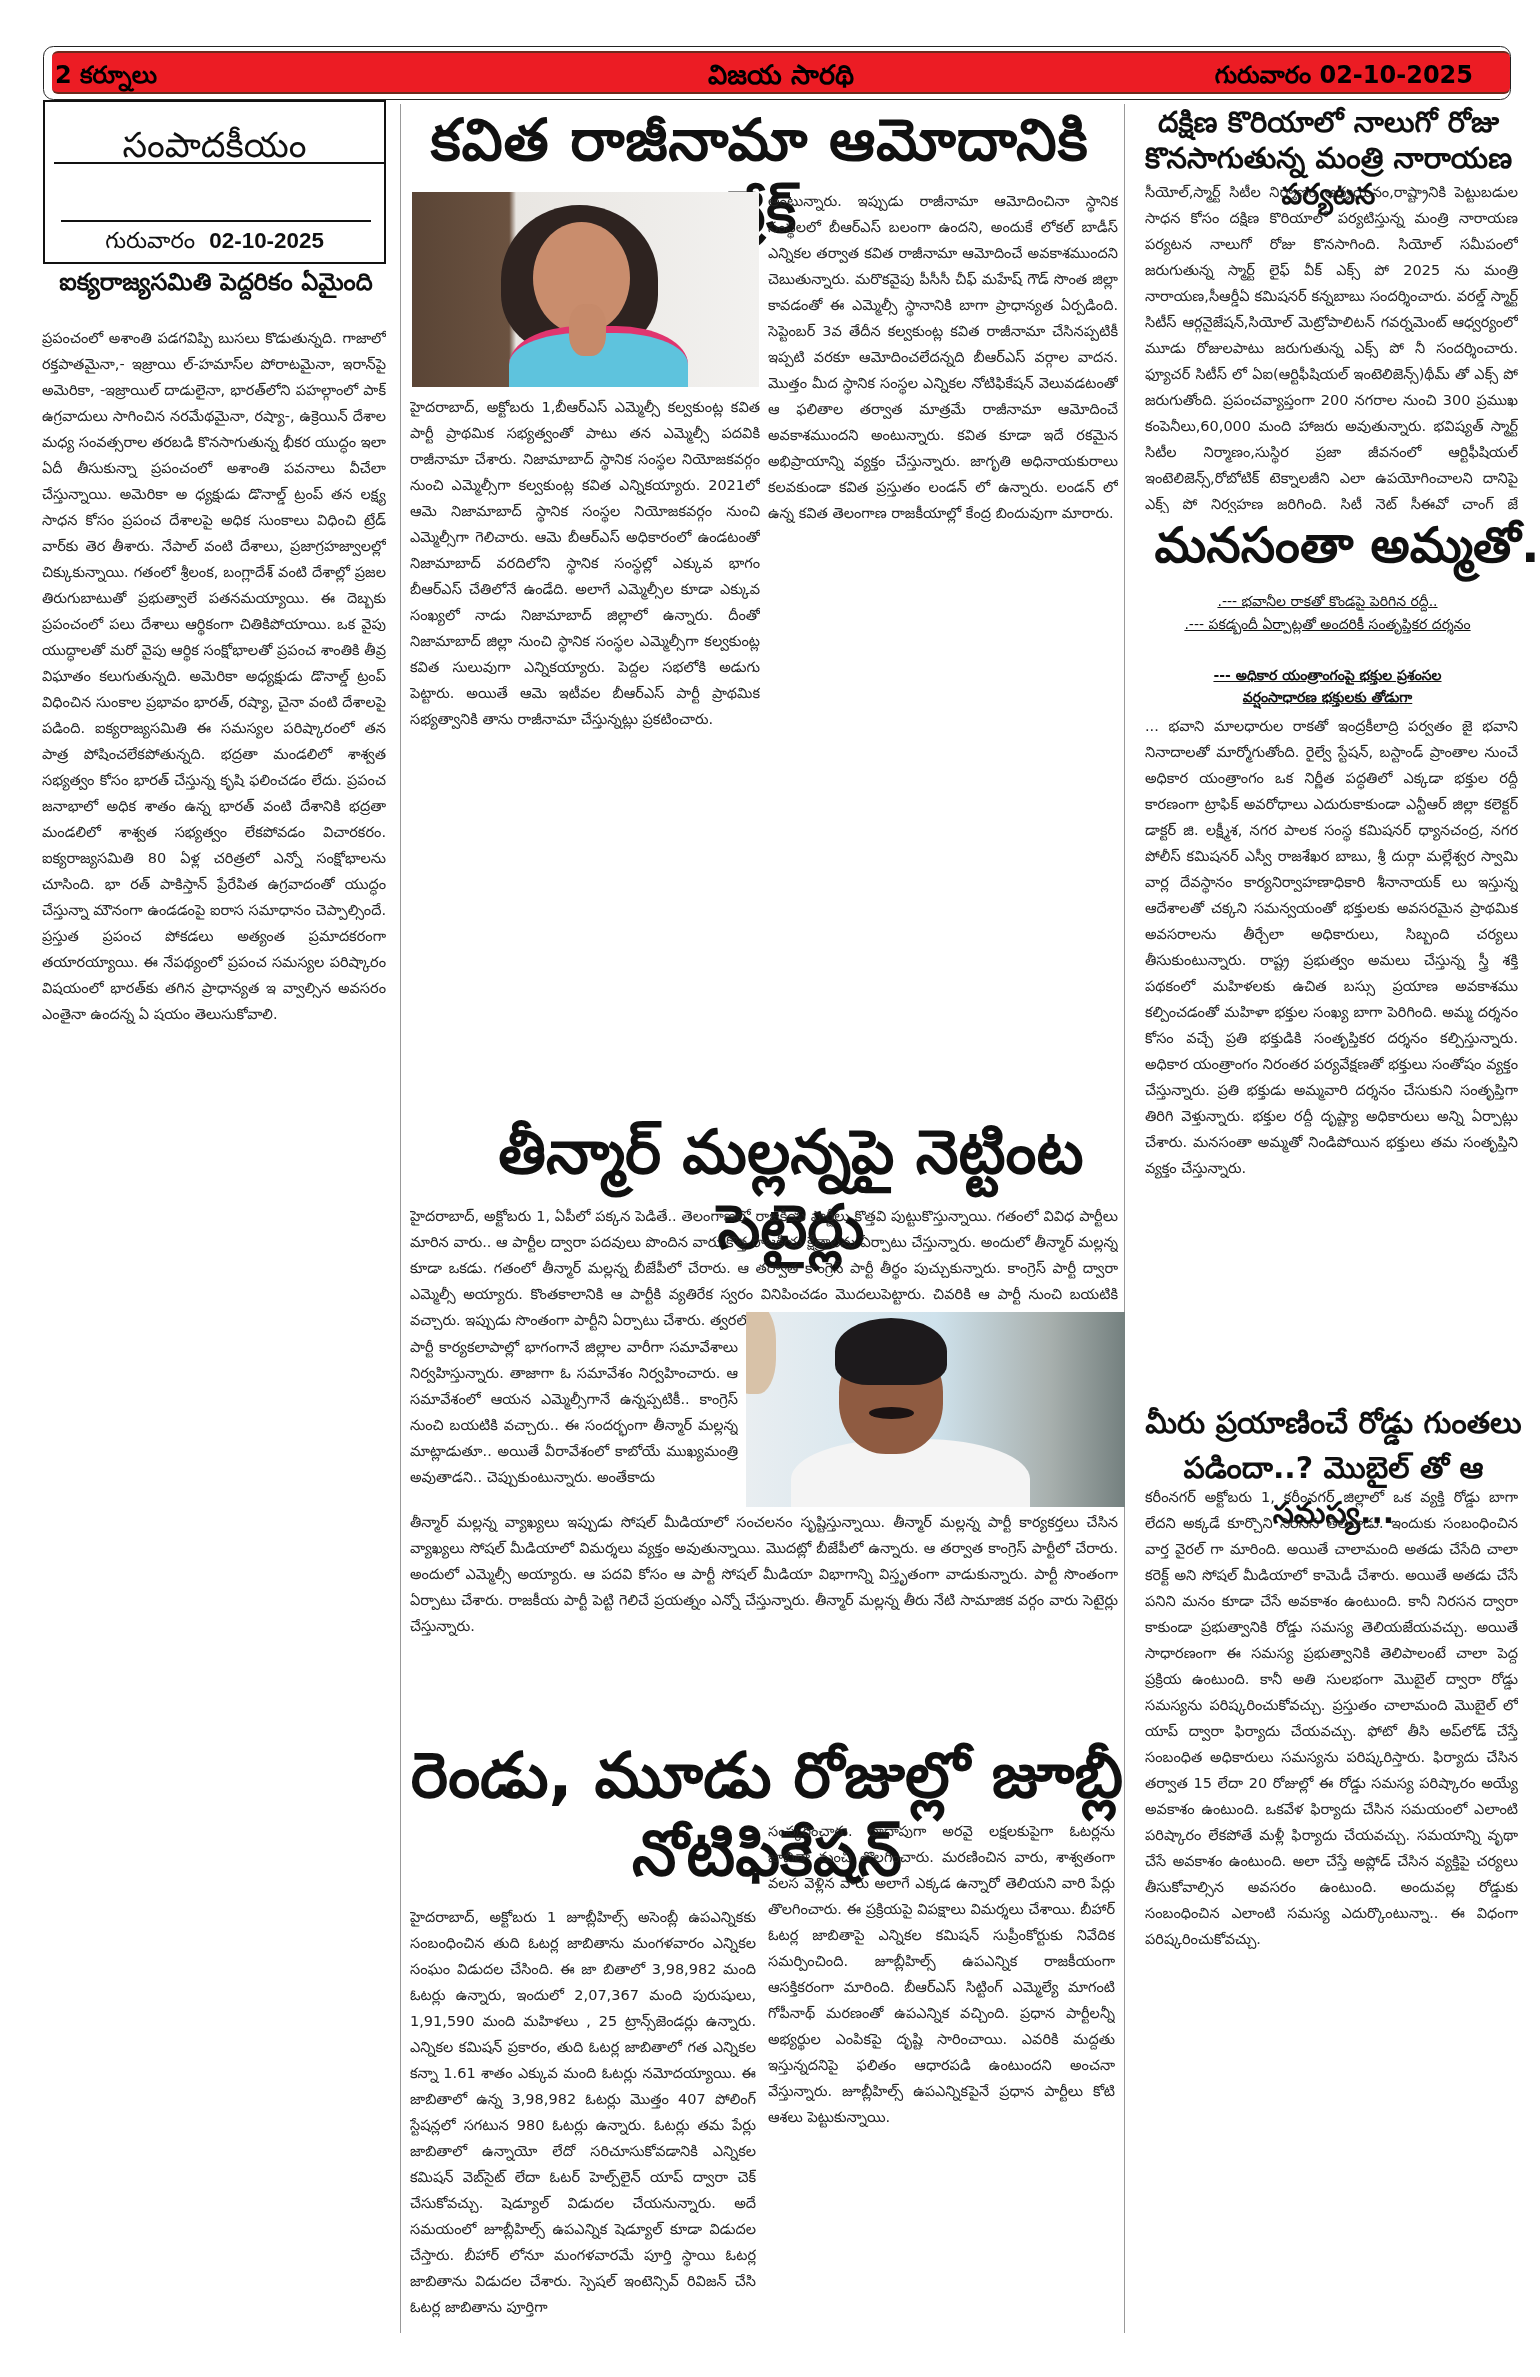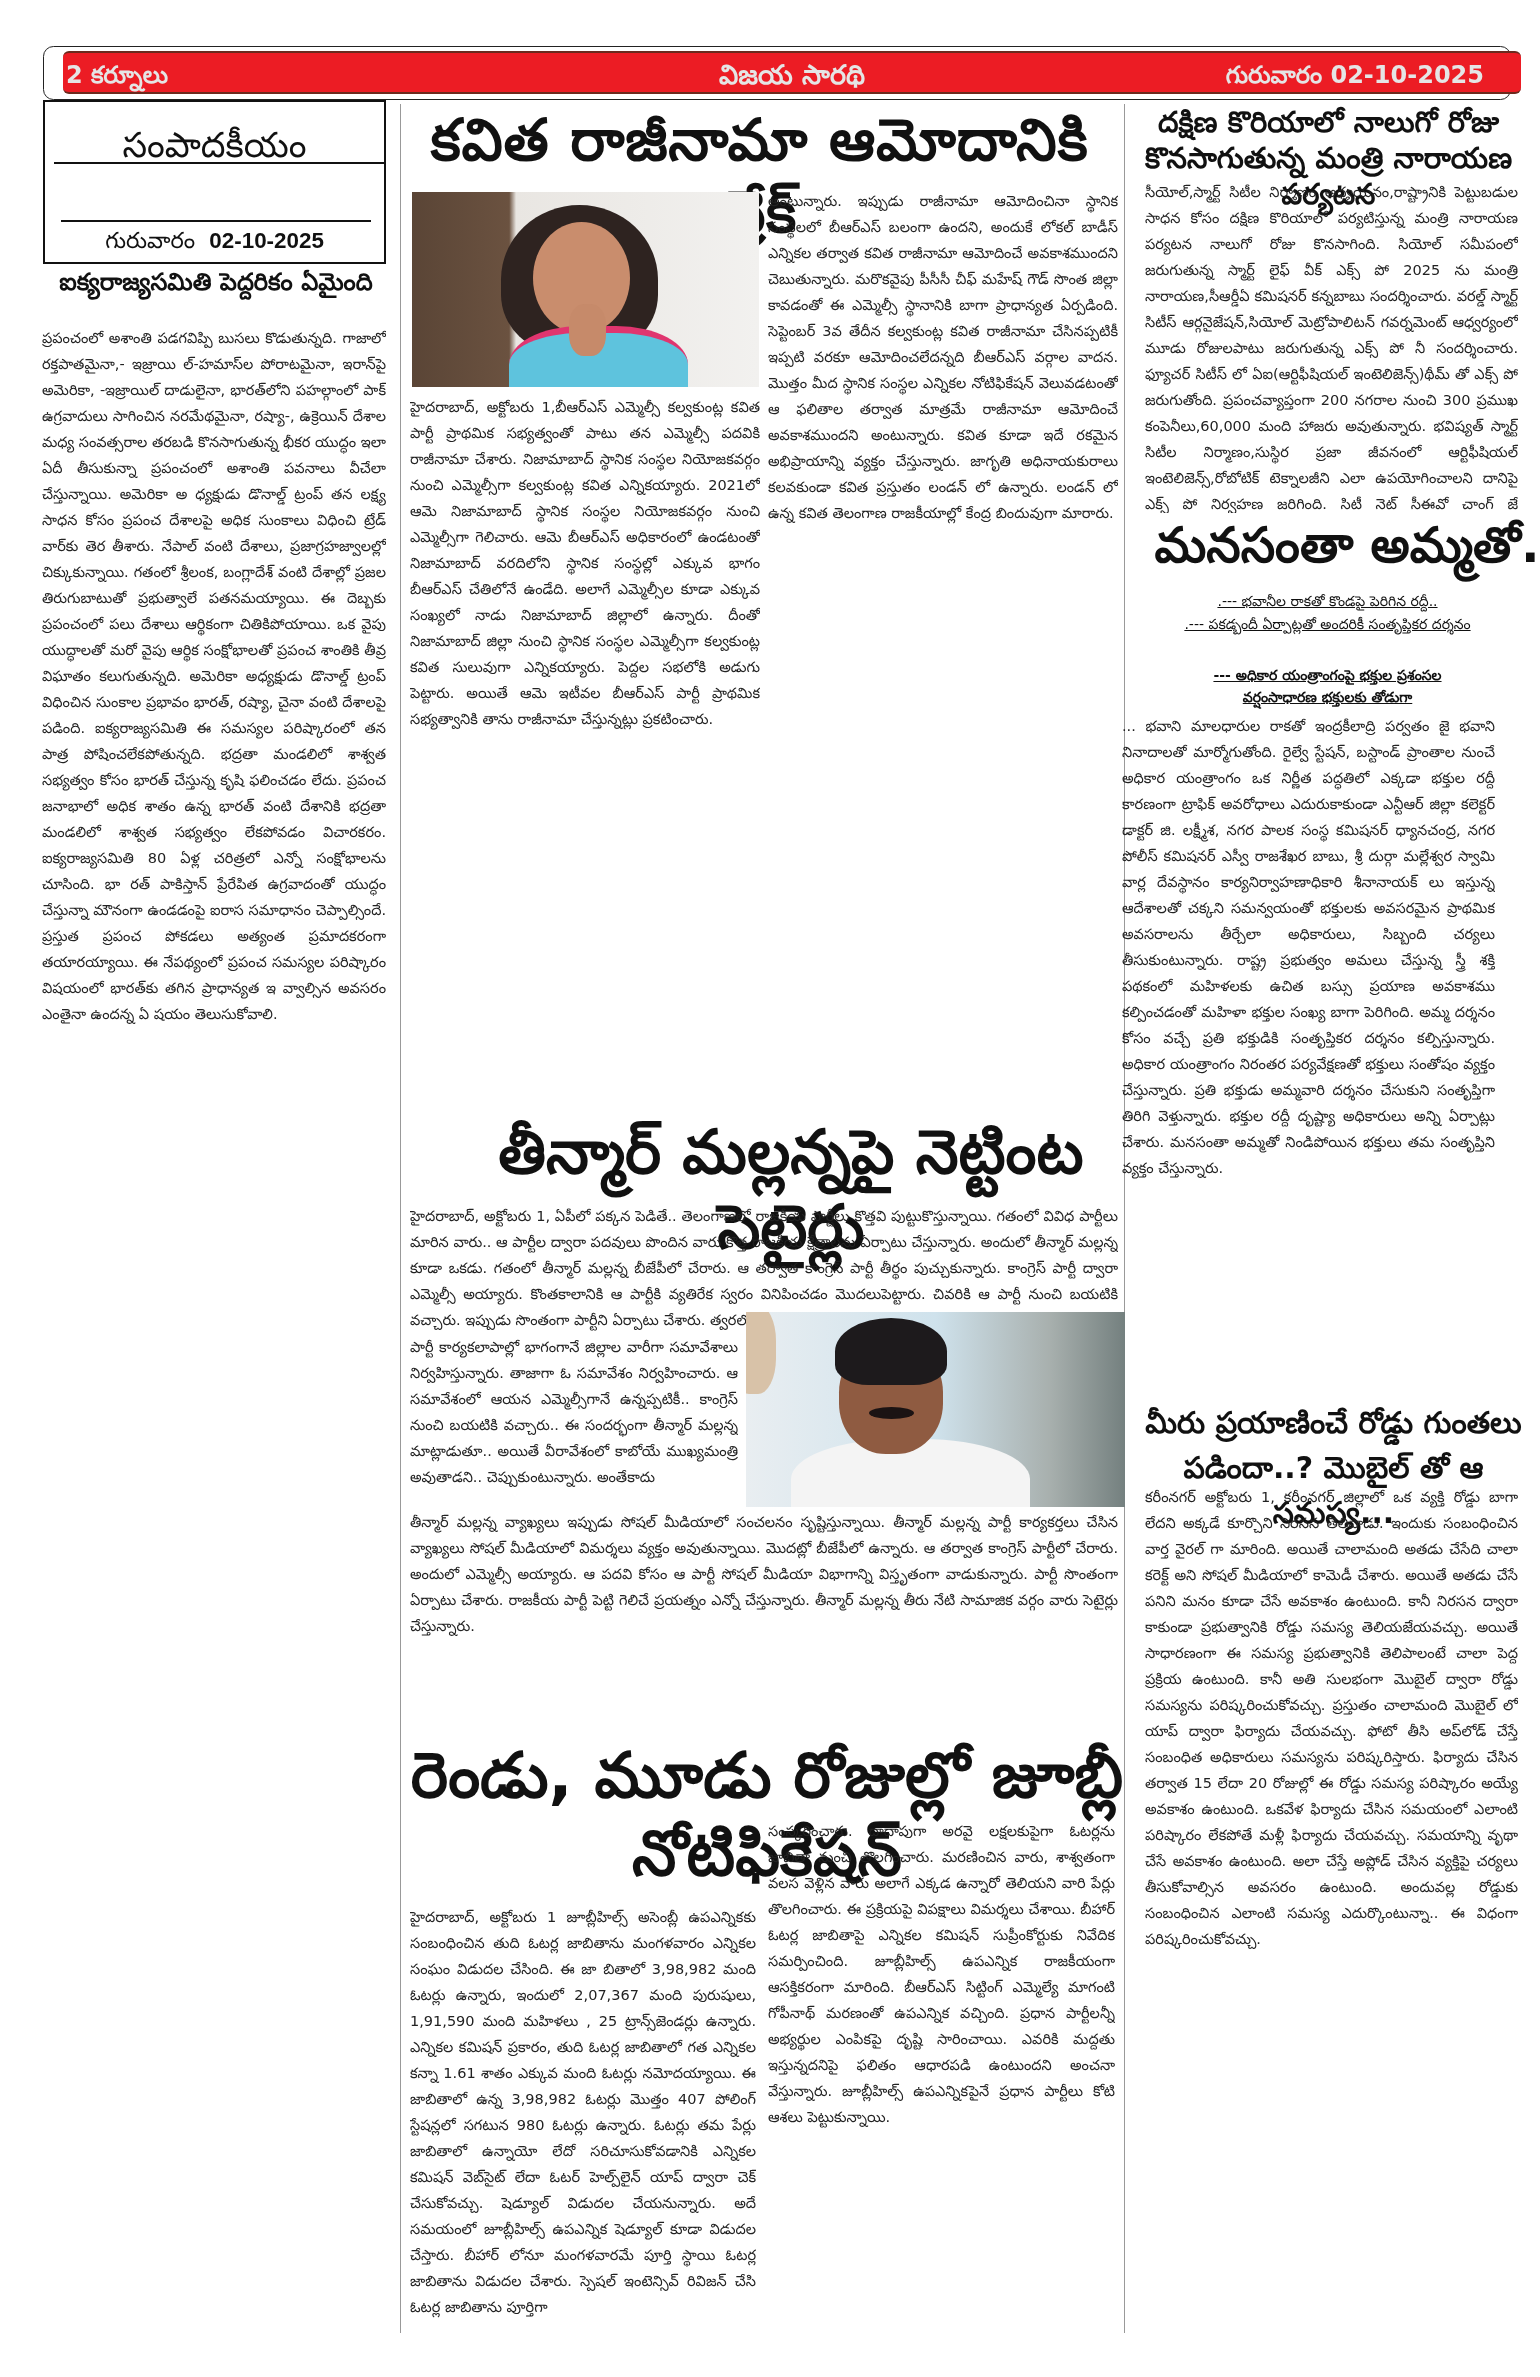--- a/index.html
+++ b/index.html
@@ -3,23 +3,23 @@
 <meta charset="utf-8">
 <style>
   html, body { margin: 0; padding: 0; background: #ffffff; }
   body { width: 1541px; height: 2377px; position: relative; overflow: hidden;
          font-family: "DejaVu Sans", sans-serif; color: #111; }
   .abs { position: absolute; }
 
   
   .masthead-outer { left: 43px; top: 46px; width: 1466px; height: 52px;
     border: 1.5px solid #222; border-radius: 10.4px; background: #fff; }
-  .masthead { left: 63px; top: 51px; width: 1458px; height: 43px;
+  .masthead { left: 52px; top: 51px; width: 1458px; height: 43px;
     background: #ec1c24; border-top: 2.2px solid #6b2a1e; border-bottom: 2.2px solid #6b2a1e;
-    border-radius: 6px; color: #e5e5e5; box-sizing: border-box; }
+    border-radius: 6px; color: #000000; box-sizing: border-box; }
   .mh-left { left: 3px; top: 7.5px; font-size: 24px; font-weight: bold; }
   .mh-center { left: 0; width: 100%; top: 6px; text-align: center; font-size: 27px; font-weight: bold; }
   .mh-right { right: 37px; top: 7.5px; font-size: 24px; font-weight: bold; }
 
   
   .ed-box { left: 43px; top: 100px; width: 343px; height: 164px; border: 2.2px solid #111; box-sizing: border-box; }
   .ed-title { left: 0; width: 100%; top: 13.4px; text-align: center; font-family: "DejaVu Serif", serif;
     font-size: 35px; line-height: 60px; }
   .ed-strike { left: 9px; right: 0; top: 60px; height: 1.5px; background: #111; }
   .ed-rule { left: 16.4px; right: 13.4px; top: 118px; height: 2.2px; background: #111; }
@@ -69,21 +69,21 @@
   .s3-colB { left: 768px; top: 1818px; width: 347px; height: 514px; overflow: hidden; }
 
   
   .r-h1 { left: 1126px; top: 104px; width: 405px; font-size: 29px; line-height: 36px; }
   .r-b1 { left: 1145px; top: 179px; width: 373px; height: 334px; overflow: hidden; }
   .r-h2 { left: 1126px; top: 514px; width: 388px; font-size: 49px; line-height: 63px; font-weight: 900; text-align: center; padding-left: 27px; }
   .subhead { left: 1126px; width: 403px; text-align: center; font-size: 14px; line-height: 22.4px; }
   .subhead span { text-decoration: underline; }
   .sub1 { top: 590px; } .sub2 { top: 613px; } .sub3 { top: 664px; } .sub4 { top: 686px; }
   .sub3 span, .sub4 span { font-weight: bold; }
-  .r-b2 { left: 1122px; top: 713px; width: 373px; height: 656px; overflow: hidden; }
+  .r-b2 { left: 1145px; top: 713px; width: 373px; height: 656px; overflow: hidden; }
   .r-h3 { left: 1126px; top: 1400px; width: 415px; font-size: 30px; line-height: 45px; }
   .r-b3 { left: 1145px; top: 1484px; width: 373px; height: 850px; overflow: hidden; }
 </style>
 </head>
 <body>
 
 <div class="abs masthead-outer"></div>
 <div class="abs masthead">
   <div class="abs mh-left">2 కర్నూలు</div>
   <div class="abs mh-center">విజయ సారథి</div>

